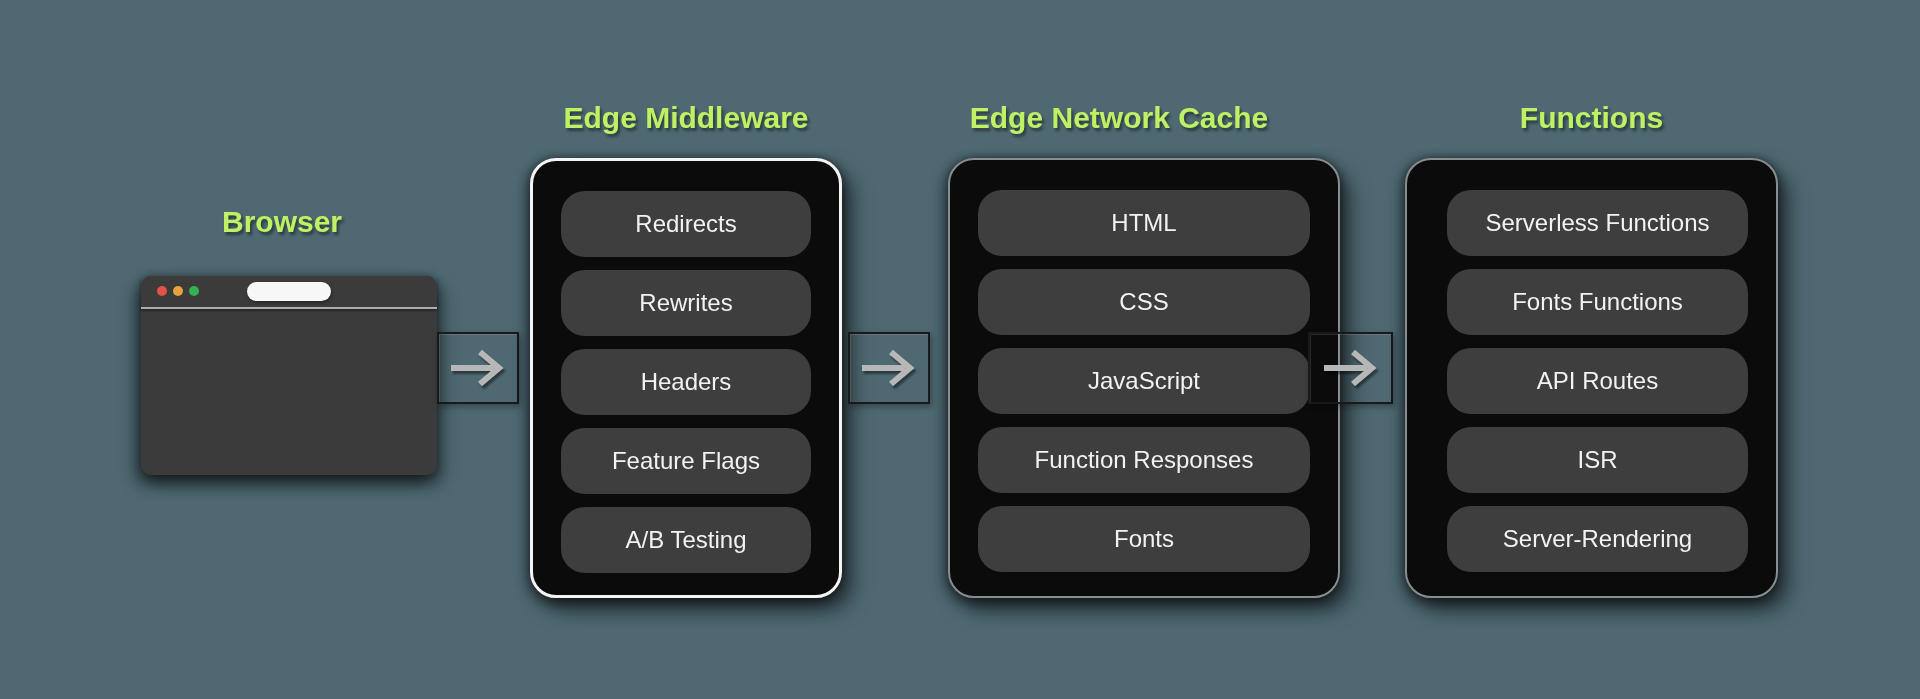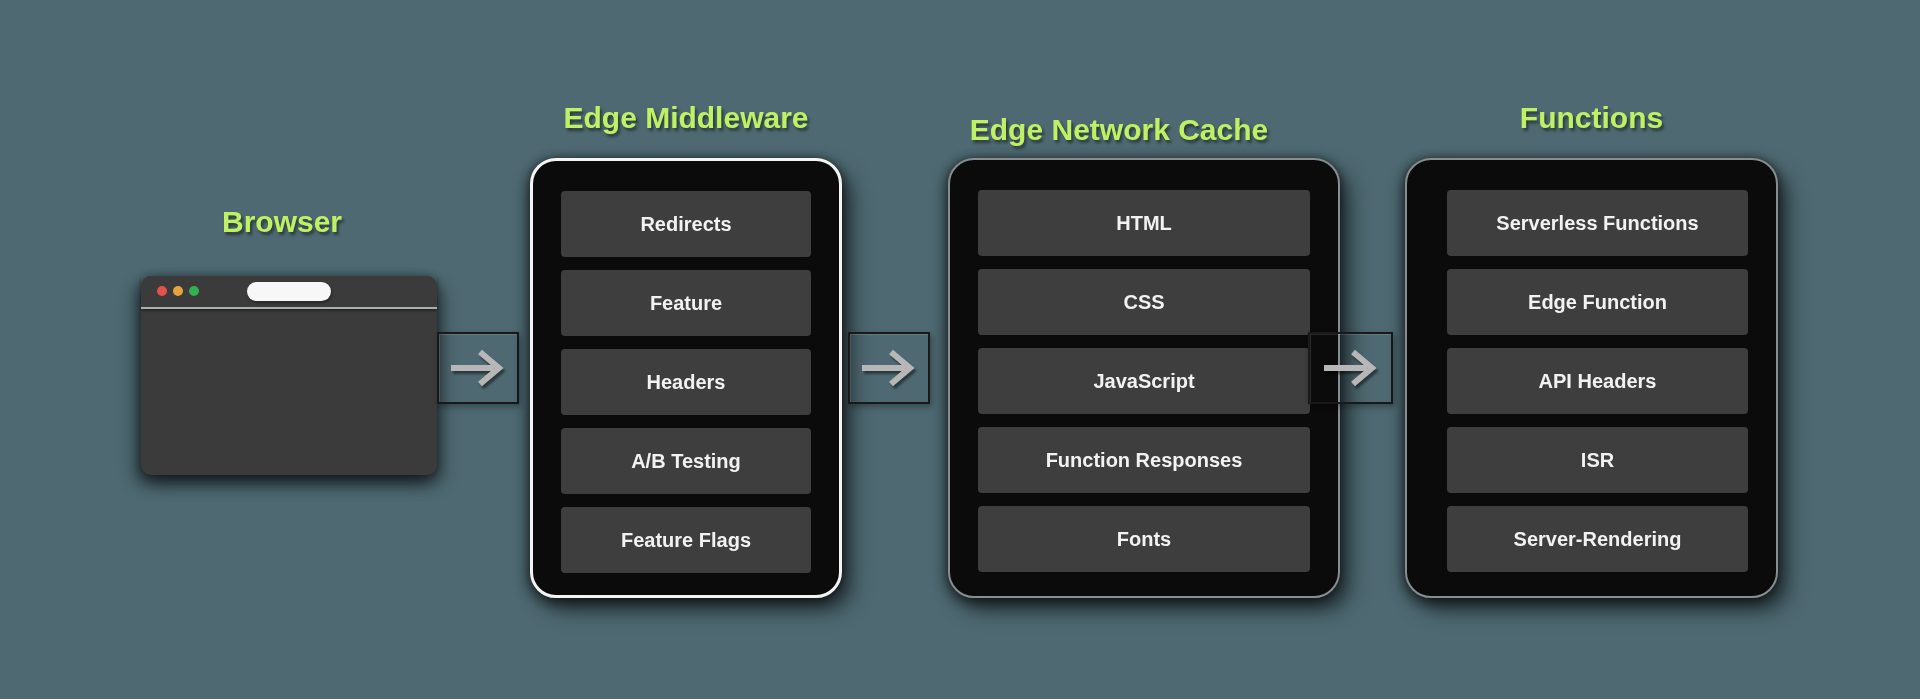--- a/index.html
+++ b/index.html
@@ -76,30 +76,30 @@
     display:flex;flex-direction:column;gap:13px;
     box-shadow:0 0 10px rgba(0,0,0,.5), 10px 12px 20px rgba(0,0,0,.55), -4px 6px 14px rgba(0,0,0,.35);
   }
   .panel.white-border{border:3px solid var(--white-border);}
   .panel.gray-border{border:2px solid var(--gray-border);}
   #panel-middleware{left:530px;width:312px;}
   #panel-cache{left:948px;width:392px;}
   #panel-functions{left:1405px;width:373px;padding-left:40px;}
   #title-browser{left:134px;width:296px;top:204px;}
   #title-middleware{left:530px;width:312px;top:100px;}
-  #title-cache{left:948px;width:342px;top:112px;}
+  #title-cache{left:948px;width:342px;top:100px;}
   #title-functions{left:1405px;width:373px;top:100px;}
 
   .item{
     flex:0 0 66px;
     background:var(--item-bg);
     color:var(--item-text);
-    border-radius:4px;
+    border-radius:24px;
     display:flex;align-items:center;justify-content:center;
-    font-size:20px;font-weight:700;
+    font-size:24px;font-weight:400;
     white-space:nowrap;
   }
 </style>
 </head>
 <body>
 
 <div class="canvas">
 
   <div class="node-title" id="title-browser">Browser</div>
   <div class="browser-window">
@@ -118,24 +118,24 @@
     <svg width="58" height="42" viewBox="0 0 58 42">
       <path d="M2 21 H45" stroke="#b7b7b7" stroke-width="6" fill="none"></path>
       <path d="M31 5 L50 21 L31 37" stroke="#b7b7b7" stroke-width="6" fill="none" stroke-linejoin="miter"></path>
     </svg>
   </div>
 
   <div class="node-title" id="title-middleware">Edge Middleware</div>
   <div class="panel white-border" id="panel-middleware">
 
   <div class="item">Redirects</div>
-      <div class="item">Feature</div>
+      <div class="item">Rewrites</div>
       <div class="item">Headers</div>
+      <div class="item">Feature Flags</div>
       <div class="item">A/B Testing</div>
-      <div class="item">Feature Flags</div>
     </div>
 
   <div class="connector" id="connector-2">
     <svg width="58" height="42" viewBox="0 0 58 42">
       <path d="M2 21 H45" stroke="#b7b7b7" stroke-width="6" fill="none"></path>
       <path d="M31 5 L50 21 L31 37" stroke="#b7b7b7" stroke-width="6" fill="none" stroke-linejoin="miter"></path>
     </svg>
   </div>
 
   <div class="node-title" id="title-cache">Edge Network Cache</div>
@@ -152,19 +152,19 @@
     <svg width="58" height="42" viewBox="0 0 58 42">
       <path d="M2 21 H45" stroke="#b7b7b7" stroke-width="6" fill="none"></path>
       <path d="M31 5 L50 21 L31 37" stroke="#b7b7b7" stroke-width="6" fill="none" stroke-linejoin="miter"></path>
     </svg>
   </div>
 
   <div class="node-title" id="title-functions">Functions</div>
   <div class="panel gray-border" id="panel-functions">
 
   <div class="item">Serverless Functions</div>
-      <div class="item">Edge Function</div>
-      <div class="item">API Headers</div>
+      <div class="item">Fonts Functions</div>
+      <div class="item">API Routes</div>
       <div class="item">ISR</div>
       <div class="item">Server-Rendering</div>
     </div>
 
 </div>
 
 </body></html>

